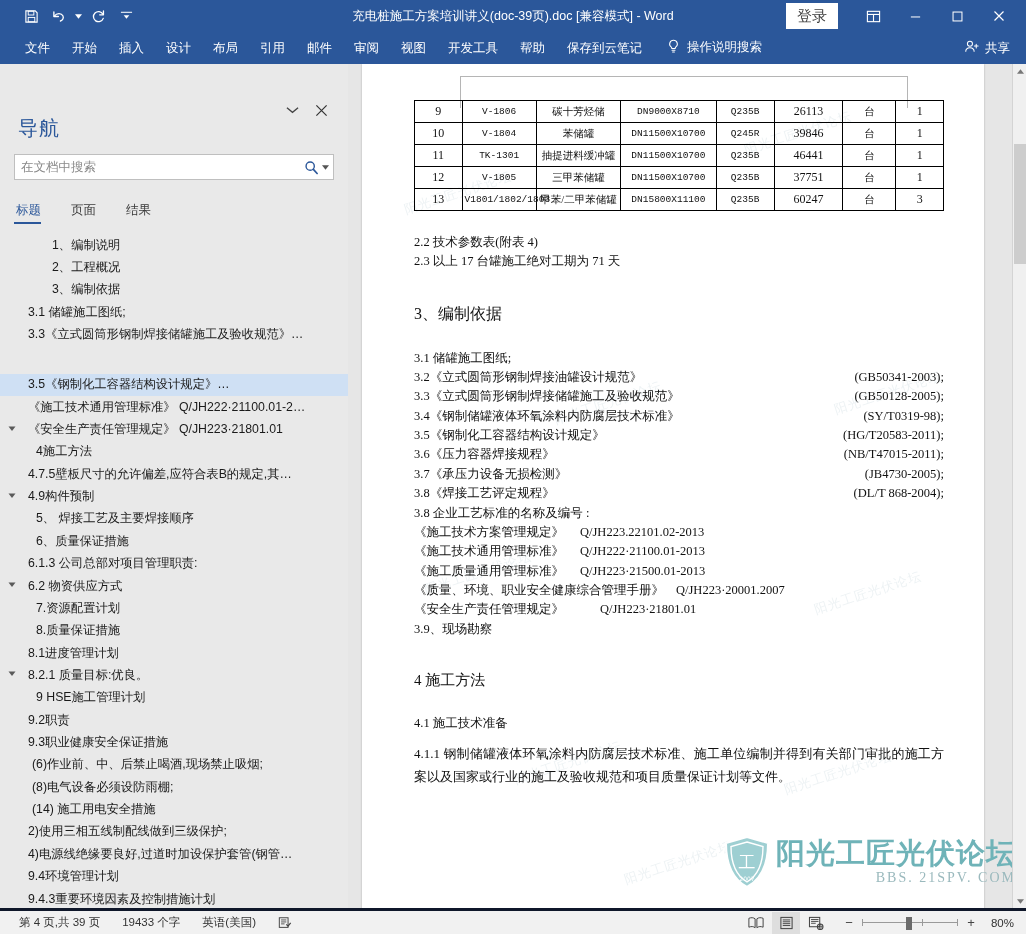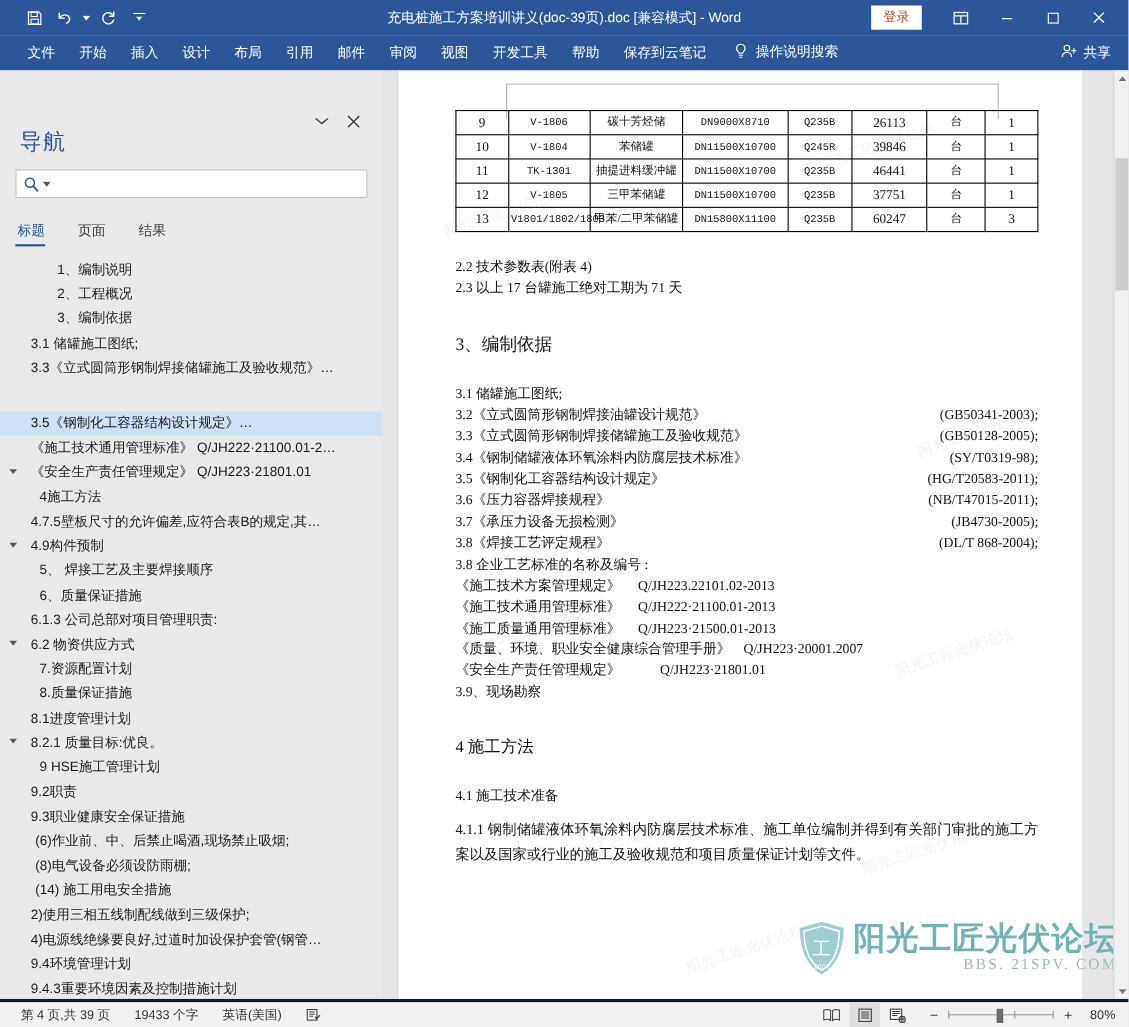--- a/index.html
+++ b/index.html
@@ -21,21 +21,21 @@
     width: 26px; height: 24px; display: flex; align-items: center; justify-content: center;
     color: #fff; font-size: 14px; line-height: 1; cursor: pointer;
   }
   .qat-btn svg { display: block; }
   .title-text {
     position: absolute; left: 0; right: 0; text-align: center;
     font-size: 12.5px; color: #fff; pointer-events: none; white-space: nowrap;
   }
   .title-right { margin-left: auto; display: flex; align-items: center; padding-right: 6px; gap: 0; }
   .signin-btn {
-    background: #ffffff; color: #c2410c; font-size: 12px;
+    background: #ffffff; color: #404040; font-size: 15px;
     padding: 3px 11px; margin-right: 14px; cursor: pointer; border: none; line-height: 1.3;
   }
   .win-btn {
     width: 42px; height: 32px; display: flex; align-items: center; justify-content: center;
     color: #fff; cursor: pointer;
   }
   .win-btn svg { display: block; }
 
   
   .ribbon {
@@ -304,20 +304,21 @@
           <div class="nav-icon-btn">
             <svg width="13" height="13" viewBox="0 0 14 14">
                 <path d="M1.5 1.5l11 11M12.5 1.5l-11 11" stroke="#333" stroke-width="1.3"></path>
               </svg>
           </div>
         </div>
       </div>
 
       <div class="nav-search-wrap">
         <div class="nav-search">
+          <input type="text" placeholder="在文档中搜索" style="">
           <span class="search-icon">
             <svg width="15" height="15" viewBox="0 0 16 16">
                 <circle cx="6.6" cy="6.6" r="4.4" fill="none" stroke="#2b579a" stroke-width="1.5"></circle>
                 <path d="M10 10l4 4.4" stroke="#2b579a" stroke-width="1.8" stroke-linecap="round"></path>
               </svg>
           </span>
           <span class="search-caret">
             <svg width="7" height="5" viewBox="0 0 8 5">
                 <path d="M0 0h8L4 5z" fill="#555"></path>
               </svg>

